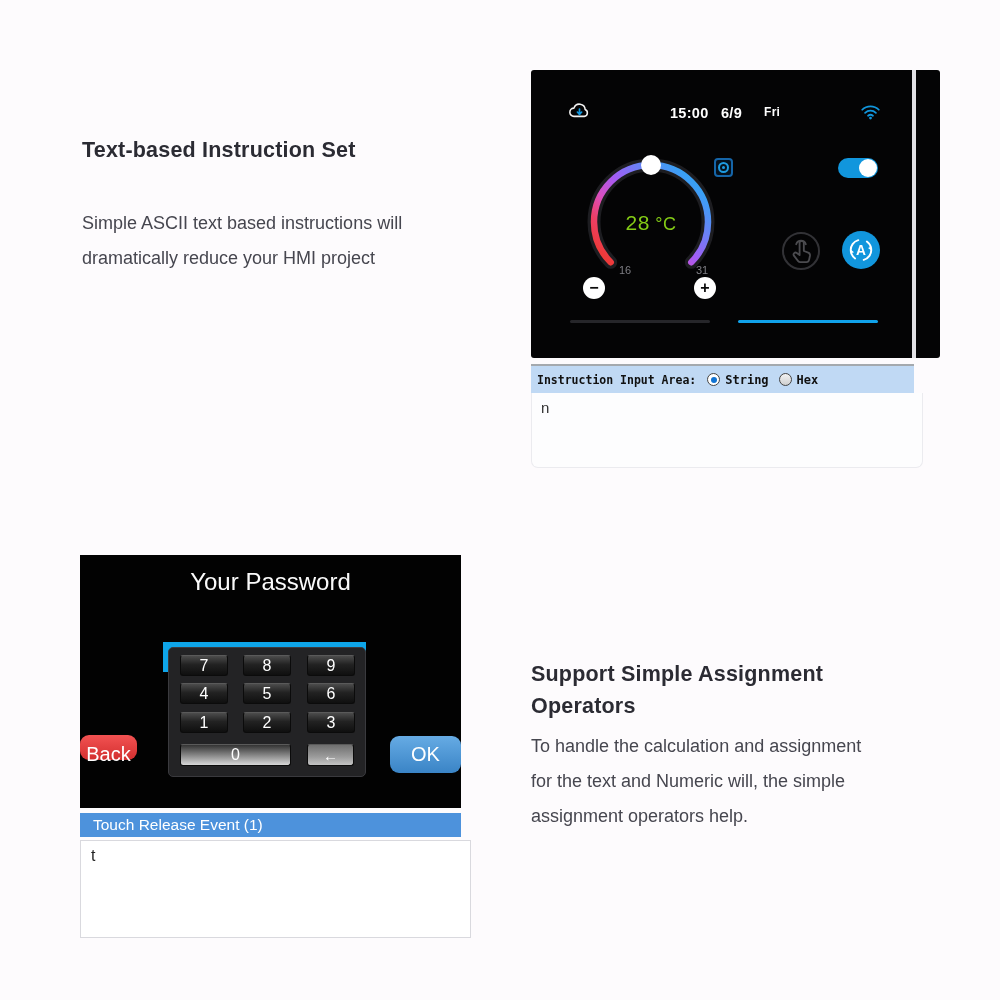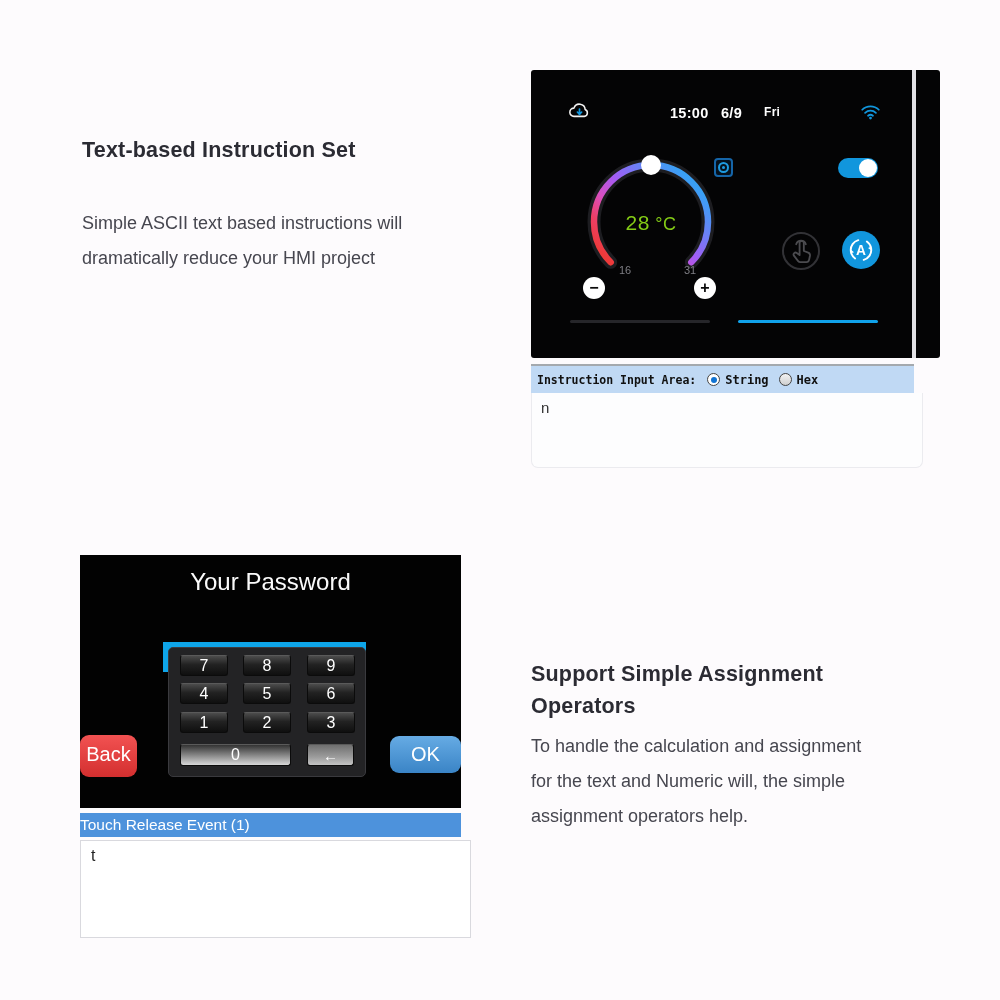--- a/index.html
+++ b/index.html
@@ -75,34 +75,34 @@
   }
   .key.zero{
     width:111px;height:22px;
     background:linear-gradient(180deg,#333 0%,#8d8d8d 55%,#d8d8d8 100%);
   }
   .key.bksp{
     width:47px;height:22px;font-size:15px;font-weight:bold;line-height:21px;
     background:linear-gradient(180deg,#6f6f6f 0%,#9c9c9c 60%,#c4c4c4 100%);
   }
   .back-btn{
-    left:0;top:180px;width:57px;height:42px;border-radius:9px;
+    left:0;top:180px;width:57px;height:25px;border-radius:9px;
     background:linear-gradient(180deg,#f25252 0%,#d32f2f 100%);
     color:#fff;font-size:20px;text-align:center;line-height:38px;
   }
   .ok-btn{
     left:310px;top:181px;width:71px;height:37px;border-radius:9px;
     background:linear-gradient(180deg,#66abe4 0%,#3a84c6 100%);
     color:#fff;font-size:20px;text-align:center;line-height:37px;
   }
 
   
   .event-bar{
     left:80px;top:813px;width:381px;height:24px;background:#4d92dc;
-    color:#fff;font-size:15.5px;line-height:24px;box-sizing:border-box;
+    color:#fff;font-size:15.5px;line-height:24px;padding-left:13px;box-sizing:border-box;
   }
   .event-value{
     left:80px;top:840px;width:379px;height:84px;background:#fff;border:1px solid #d9d9de;
     padding:6px 0 6px 10px;font-size:16px;color:#222;
   }
 </style>
 </head>
 <body>
 
 <div class="abs section-heading" style="left:82px;top:134px;">Text-based Instruction Set</div>
@@ -139,21 +139,21 @@
       </linearGradient>
     </defs>
     <circle cx="75" cy="75" r="57" fill="none" stroke="#1d1d21" stroke-width="13" pathLength="360" stroke-dasharray="270 90" stroke-linecap="round" transform="rotate(135 75 75)"></circle>
     <circle cx="75" cy="75" r="57" fill="none" stroke="url(#arcGrad)" stroke-width="6.5" pathLength="360" stroke-dasharray="270 90" stroke-linecap="round" transform="rotate(135 75 75)"></circle>
     <circle cx="75" cy="18" r="10" fill="#ffffff"></circle>
   </svg>
   <div class="abs gauge-temp" style="left:70px;top:141px;width:100px;">
     <span>28</span><span style="font-size:17px;"> </span><span style="font-size:18px;">°C</span>
   </div>
   <div class="abs gauge-lbl" style="left:83px;top:194px;">16</div>
-  <div class="abs gauge-lbl" style="left:148px;top:194px;">31</div>
+  <div class="abs gauge-lbl" style="left:160px;top:194px;">31</div>
 
   <div class="abs circle-btn" style="left:52px;top:207px;">−</div>
   <div class="abs circle-btn" style="left:163px;top:207px;">+</div>
 
   <div class="abs target-icon" style="left:183px;top:88px;">
     <span class="target-ring">
         <span class="target-dot"></span>
       </span>
   </div>
 

